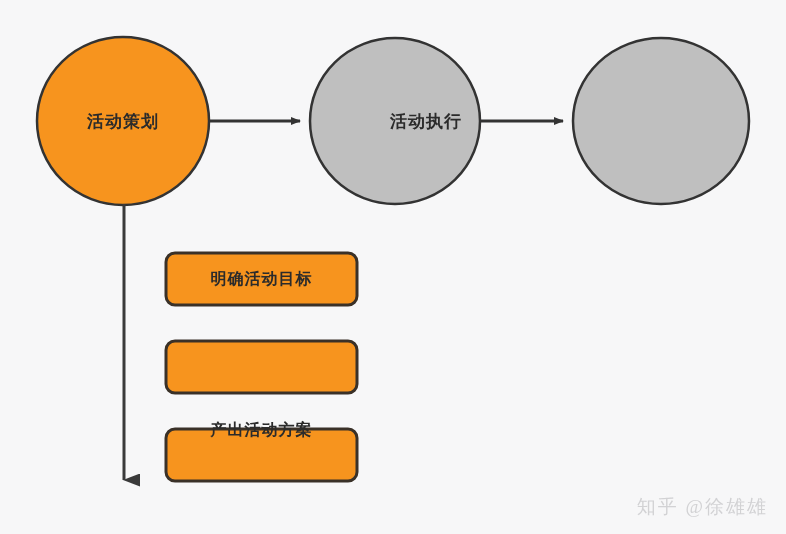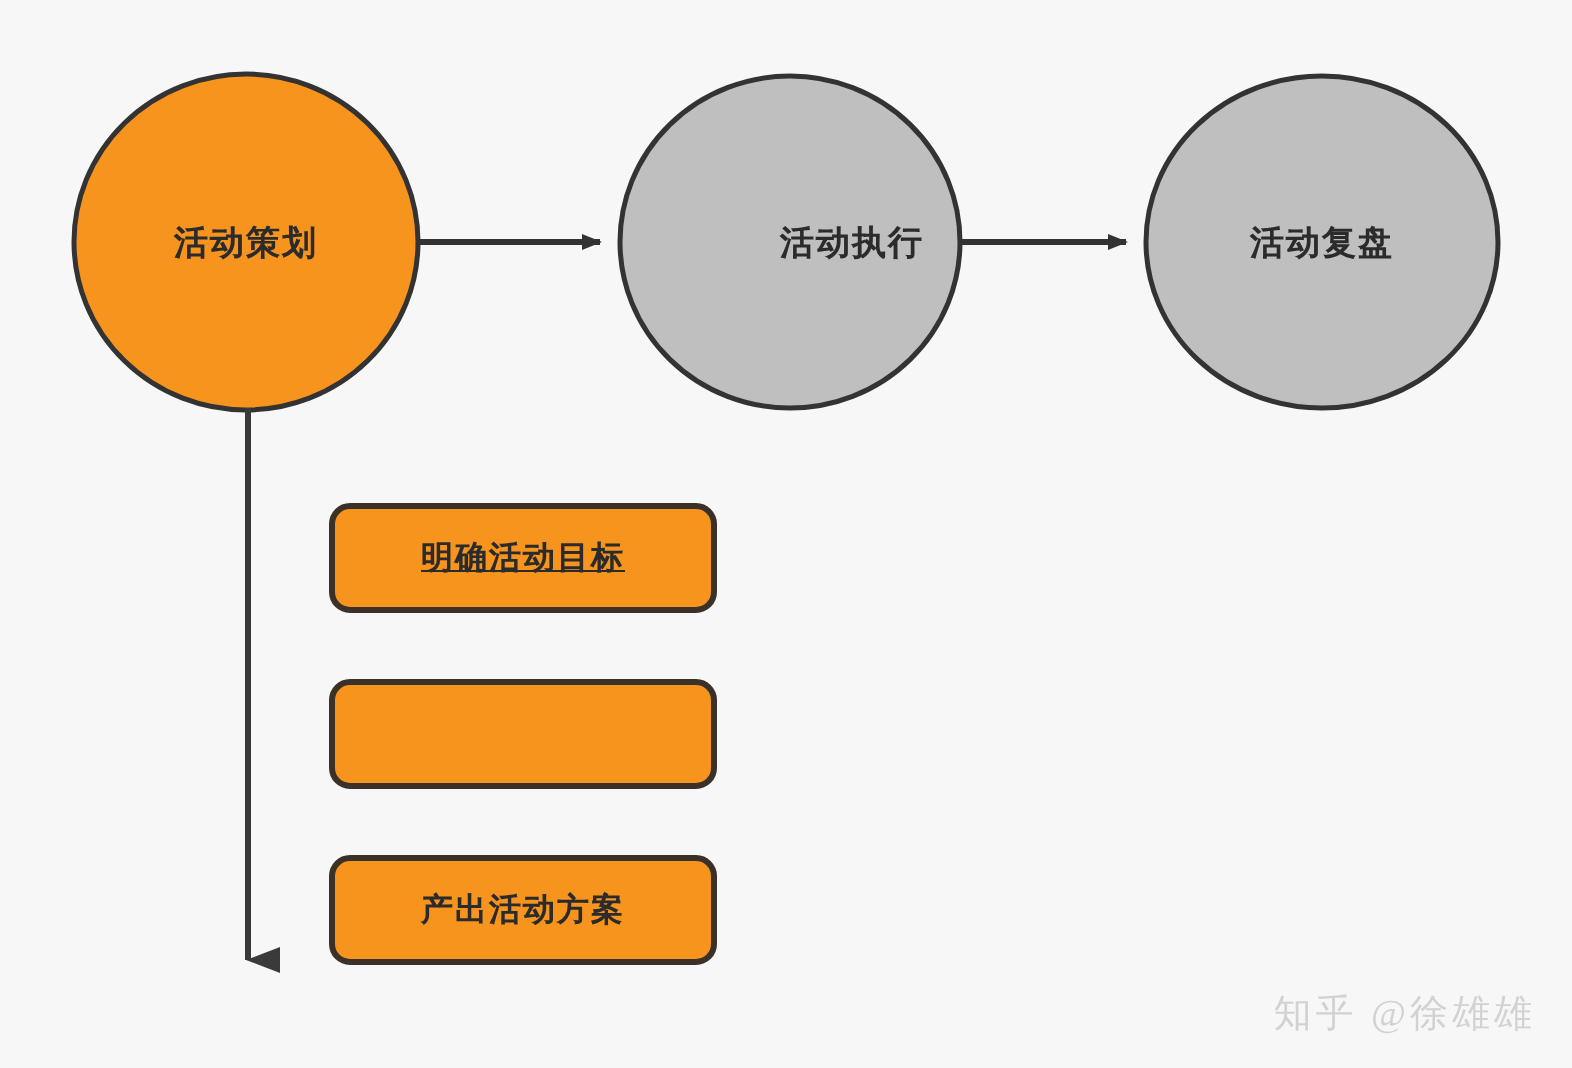--- a/index.html
+++ b/index.html
@@ -77,20 +77,19 @@
     <line x1="481" y1="121" x2="563" y2="121" stroke="#333333" stroke-width="3" marker-end="url(#arrowhead-right)"></line>
     <line x1="124" y1="204" x2="124" y2="480" stroke="#3a3a3a" stroke-width="3" marker-end="url(#arrowhead-down)"></line>
 
     <rect x="166" y="253" width="191" height="52" rx="9" ry="9" fill="#f7941e" stroke="#3a3128" stroke-width="3"></rect>
     <rect x="166" y="341" width="191" height="52" rx="9" ry="9" fill="#f7941e" stroke="#3a3128" stroke-width="3"></rect>
     <rect x="166" y="429" width="191" height="52" rx="9" ry="9" fill="#f7941e" stroke="#3a3128" stroke-width="3"></rect>
   </svg>
 
   <div class="node-label circle-label" style="left:37px; top:97px; width:172px; height:48px;">活动策划</div>
   <div class="node-label circle-label" style="left:310px; top:97px; width:170px; height:48px;margin-left:31px;">活动执行</div>
-  <div class="node-label circle-label" style="left:573px; top:97px; width:176px; height:48px;">活动复盘</div>
 
-  <div class="node-label box-label" style="left:166px; top:253px; width:191px; height:52px;text-decoration:underline;">明确活动目标</div>
-  <div class="node-label box-label" style="left:166px; top:429px; width:191px; height:52px;">产出活动方案</div>
+  <div class="node-label box-label" style="left:166px; top:253px; width:191px; height:52px;">明确活动目标</div>
+  <div class="node-label box-label" style="left:166px; top:404px; width:191px; height:52px;">产出活动方案</div>
 
   <div class="watermark">知乎 @徐雄雄</div>
 
 </div>
 
 </body></html>

